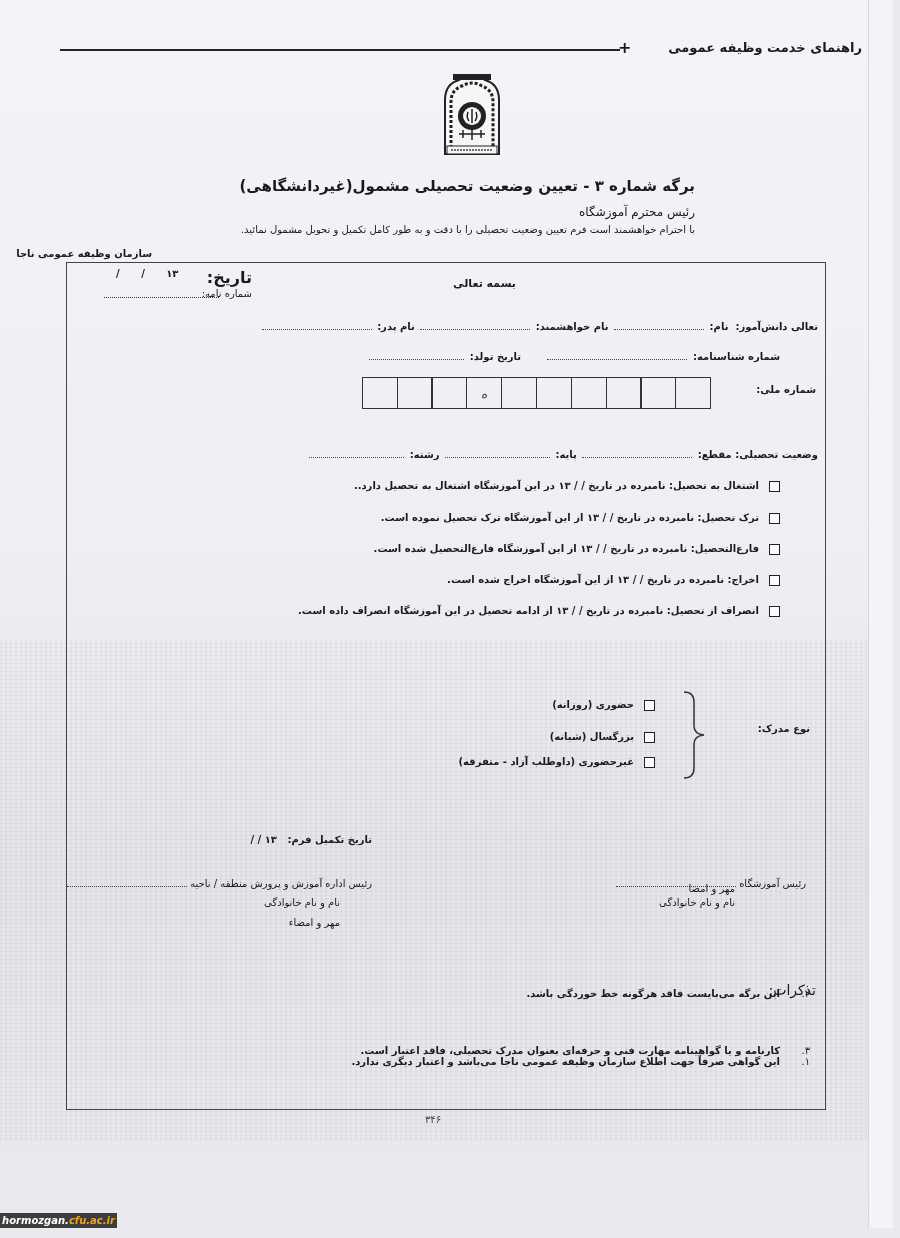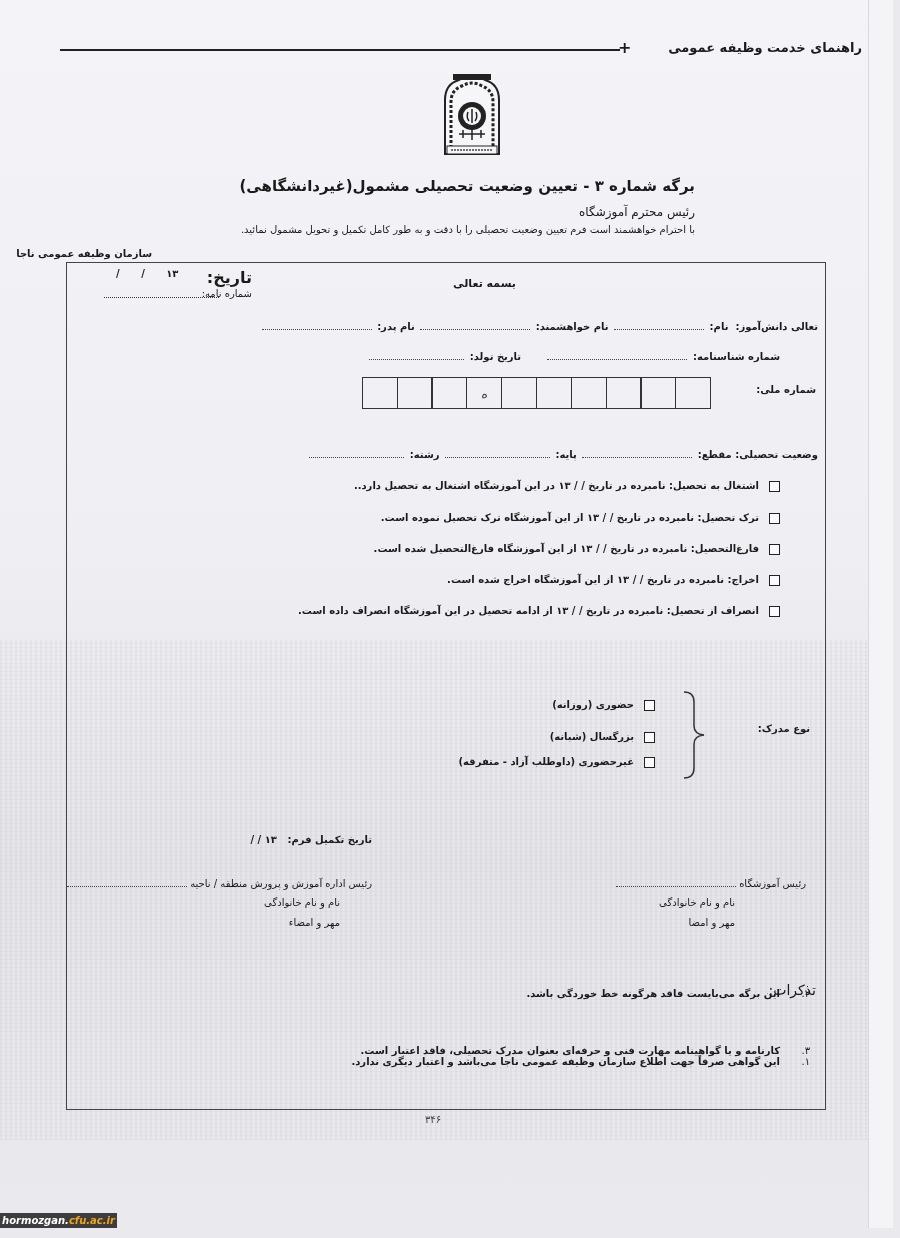--- a/index.html
+++ b/index.html
@@ -179,21 +179,21 @@
 <div class="abs row-label" style="right:528px; top:834px;">
   <span>تاریخ تکمیل فرم:</span>
   &nbsp;&nbsp;<span style="direction:ltr; unicode-bidi:embed;">/      /      ۱۳</span>
 </div>
 
 <div class="abs sig" style="right:94px; top:877px;">
   <span>رئیس آموزشگاه</span>
   <span class="sig-dots"></span>
 </div>
 <div class="abs sig" style="right:165px; top:897px;">نام و نام خانوادگی</div>
-<div class="abs sig" style="right:165px; top:917px;">مهر و امضا</div>
+<div class="abs sig" style="right:165px; top:883px;">مهر و امضا</div>
 
 <div class="abs sig" style="right:528px; top:877px;">
   <span>رئیس اداره آموزش و پرورش منطقه / ناحیه</span>
   <span class="sig-dots"></span>
 </div>
 <div class="abs sig" style="right:560px; top:897px;">نام و نام خانوادگی</div>
 <div class="abs sig" style="right:560px; top:917px;">مهر و امضاء</div>
 
 <div class="abs notes-title">تذکرات:</div>
 <div class="abs note" style="right:90px; top:1056px;">

